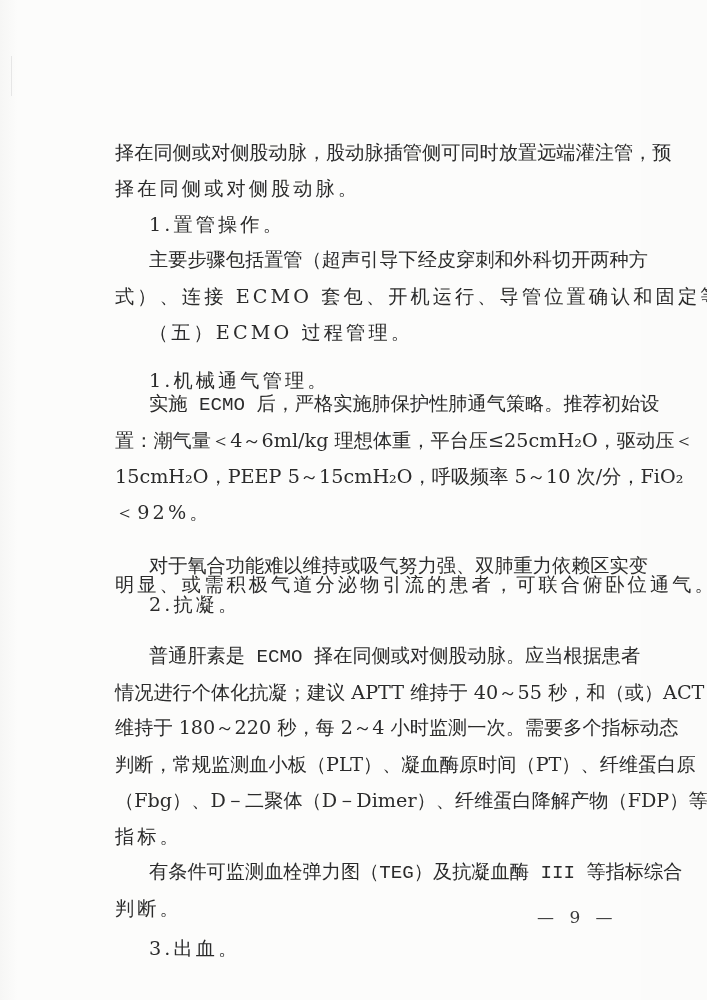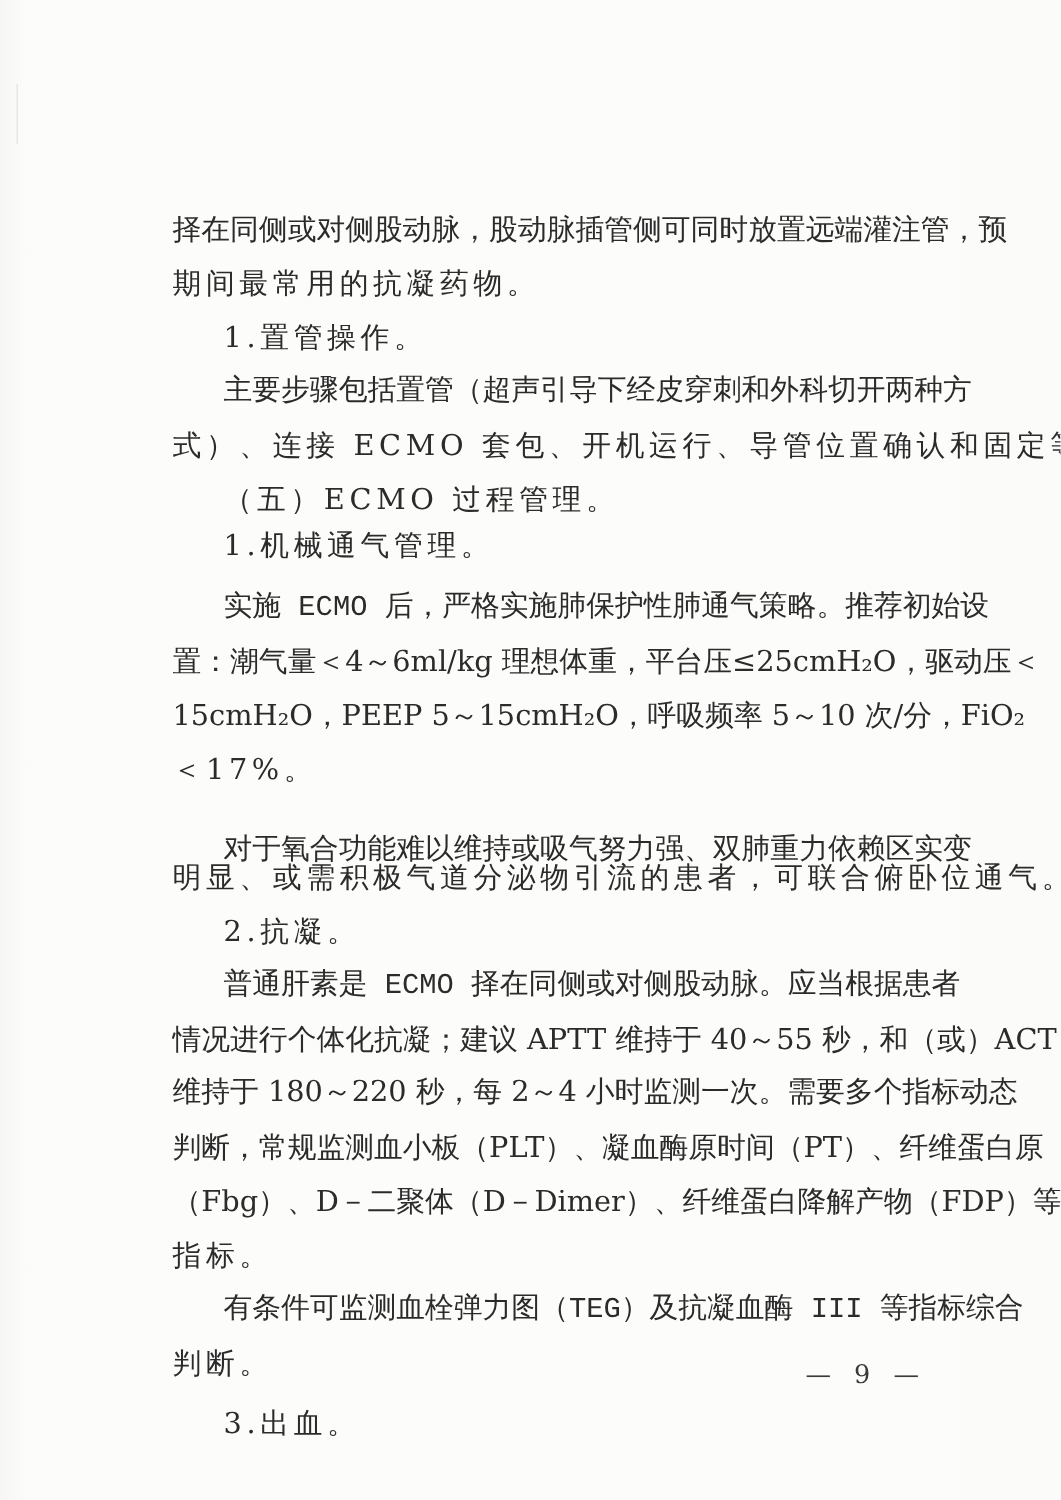--- a/index.html
+++ b/index.html
@@ -66,33 +66,33 @@
     }
   </style>
 </head>
 <body>
 
 <div class="page">
   <div class="left-mark"></div>
 
   <div class="content">
     <div class="line justify" style="top:0px">择在同侧或对侧股动脉，股动脉插管侧可同时放置远端灌注管，预</div>
-    <div class="line" style="top:36px">期间最常用的抗凝药物。</div>
+    <div class="line" style="top:36px">择在同侧或对侧股动脉。</div>
     <div class="line indent" style="top:72px">1.置管操作。</div>
     <div class="line indent justify" style="top:108px">主要步骤包括置管（超声引导下经皮穿刺和外科切开两种方</div>
     <div class="line" style="top:144px">式）、连接 ECMO 套包、开机运行、导管位置确认和固定等。</div>
     <div class="line indent" style="top:180px">（五）ECMO 过程管理。</div>
-    <div class="line indent" style="top:211px">1.机械通气管理。</div>
+    <div class="line indent" style="top:228px">1.机械通气管理。</div>
     <div class="line indent justify" style="top:252px">实施 ECMO 后，严格实施肺保护性肺通气策略。推荐初始设</div>
     <div class="line justify" style="top:288px">置：潮气量＜4～6ml/kg 理想体重，平台压≤25cmH₂O，驱动压＜</div>
     <div class="line justify" style="top:324px">15cmH₂O，PEEP 5～15cmH₂O，呼吸频率 5～10 次/分，FiO₂</div>
-    <div class="line" style="top:360px">＜17%。</div>
+    <div class="line" style="top:360px">＜92%。</div>
     <div class="line indent justify" style="top:414px">对于氧合功能难以维持或吸气努力强、双肺重力依赖区实变</div>
     <div class="line" style="top:432px">明显、或需积极气道分泌物引流的患者，可联合俯卧位通气。</div>
-    <div class="line indent" style="top:468px">2.抗凝。</div>
+    <div class="line indent" style="top:452px">2.抗凝。</div>
     <div class="line indent justify" style="top:504px">普通肝素是 ECMO 择在同侧或对侧股动脉。应当根据患者</div>
     <div class="line justify" style="top:540px">情况进行个体化抗凝；建议 APTT 维持于 40～55 秒，和（或）ACT</div>
     <div class="line justify" style="top:575px">维持于 180～220 秒，每 2～4 小时监测一次。需要多个指标动态</div>
     <div class="line justify" style="top:612px">判断，常规监测血小板（PLT）、凝血酶原时间（PT）、纤维蛋白原</div>
     <div class="line justify" style="top:648px">（Fbg）、D－二聚体（D－Dimer）、纤维蛋白降解产物（FDP）等</div>
     <div class="line" style="top:684px">指标。</div>
     <div class="line indent justify" style="top:720px">有条件可监测血栓弹力图（TEG）及抗凝血酶 III 等指标综合</div>
     <div class="line" style="top:756px">判断。</div>
     <div class="line indent" style="top:796px">3.出血。</div>
   </div>

